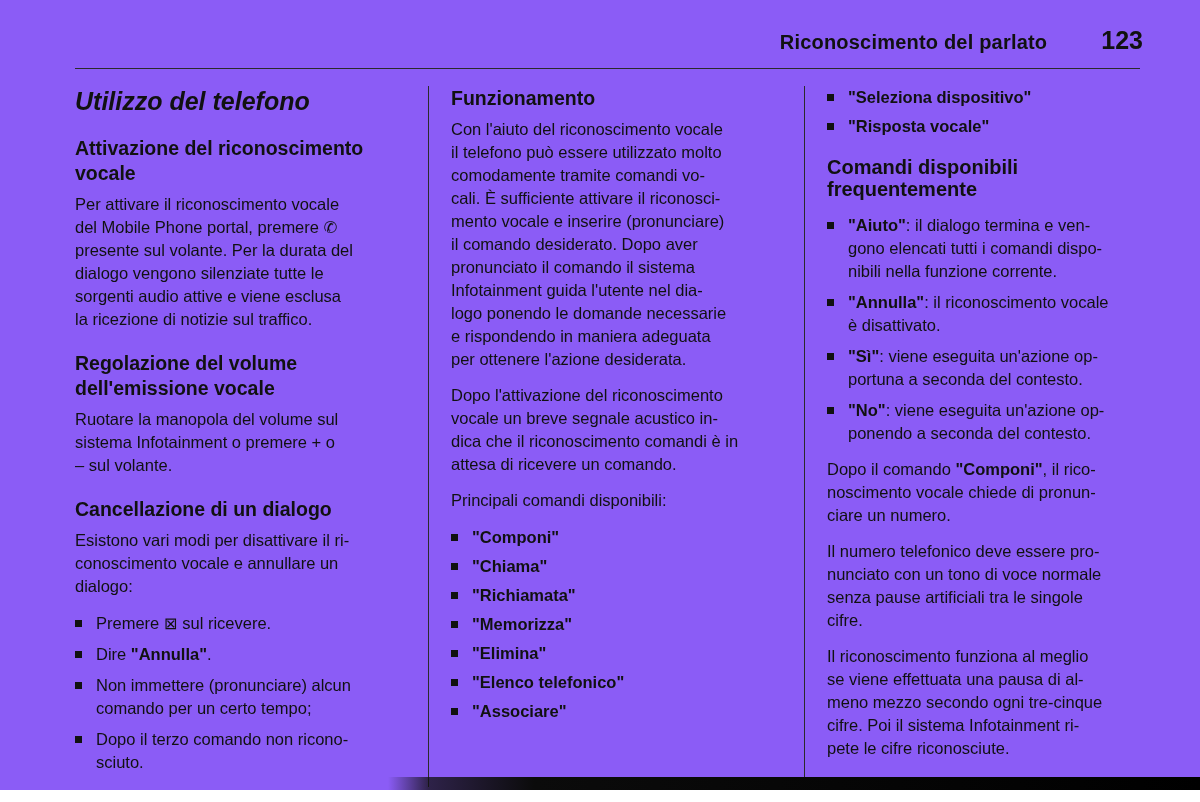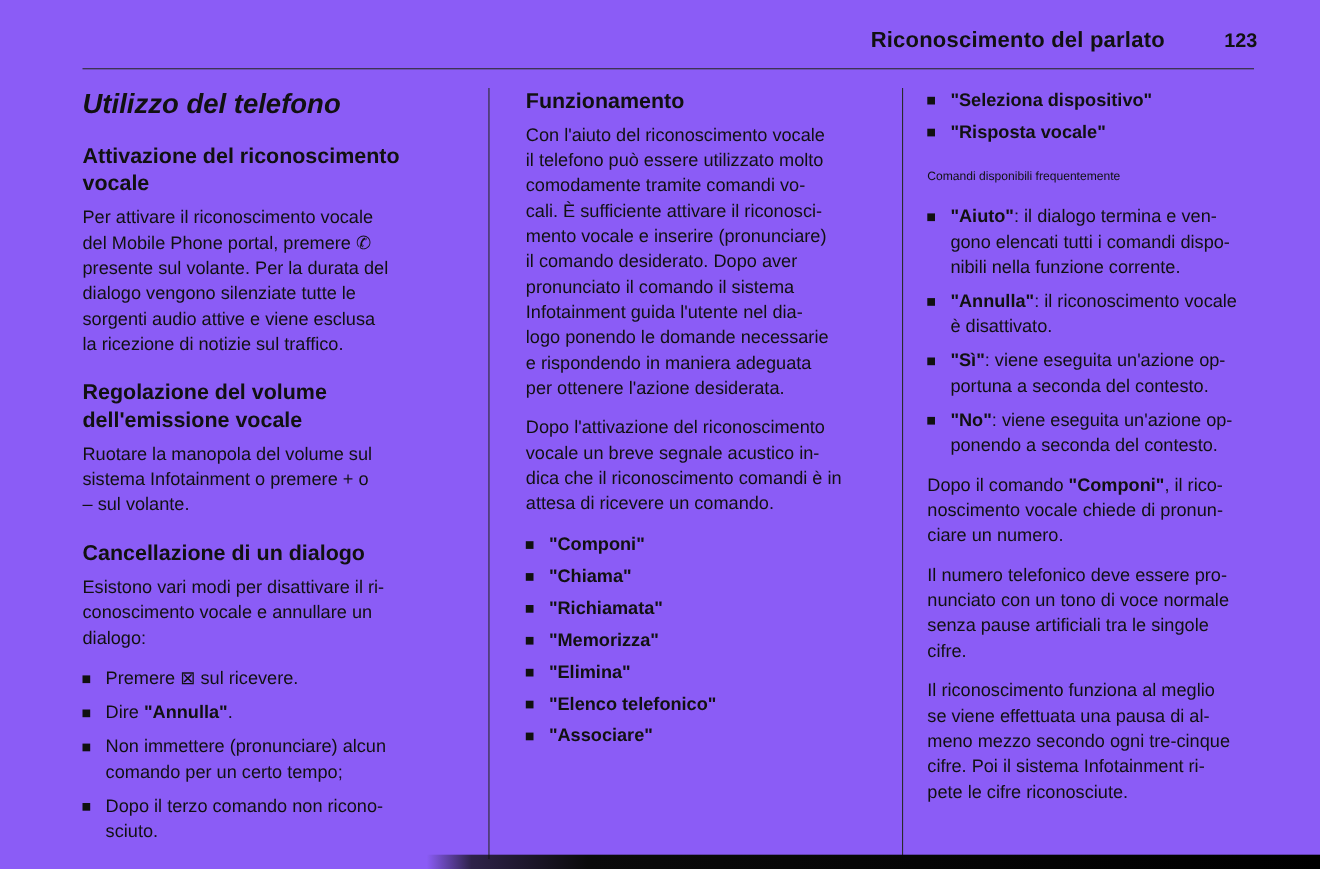--- a/index.html
+++ b/index.html
@@ -16,57 +16,57 @@
     overflow: hidden;
   }
   .header {
     display: flex;
     justify-content: flex-end;
     align-items: baseline;
     gap: 54px;
     padding: 26px 57px 0 75px;
   }
   .header-title { font-weight: bold; font-size: 20px; letter-spacing: .2px; }
-  .page-number { font-weight: bold; font-size: 18px; }
+  .page-number { font-weight: bold; font-size: 25px; }
   .hrule {
     margin: 13px 60px 0 75px;
     border-top: 1px solid #2b2b2b;
     height: 0;
   }
   .columns {
     display: flex;
     align-items: stretch;
     margin: 17px 57px 0 75px;
     min-height: 672px;
   }
   .col { font-size: 16.5px; line-height: 23px; }
   .col1 { width: 353px; padding-right: 18px; }
-  .col2 { width: 376px; padding: 0 33px; border-left: 1px solid #2b2b2b; margin-left: 16px; }
+  .col2 { width: 376px; padding: 0 22px; border-left: 1px solid #2b2b2b; }
   .col3 { flex: 1; padding-left: 22px; border-left: 1px solid #2b2b2b; }
   .col > :first-child { margin-top: 0 !important; }
 
   h1.title {
     font-size: 25px;
     line-height: 30px;
     font-weight: bold;
     margin: 0 0 13px 0;
     white-space: pre-line;
     font-style: italic;
   }
   h2 {
     font-size: 19.5px;
     line-height: 25px;
     font-weight: bold;
     margin: 20px 0 7px 0;
     white-space: pre-line;
   }
   h3 {
-    font-size: 11px;
+    font-size: 20px;
     line-height: 22px;
-    font-weight: normal;
+    font-weight: bold;
     margin: 18px 0 8px 0;
     white-space: pre-line;
   }
   p {
     margin: 0 0 13px 0;
     white-space: pre-line;
   }
   .blist {
     list-style: none;
     margin: 14px 0 13px 0;
@@ -172,20 +172,21 @@
 pronunciato il comando il sistema
 Infotainment guida l'utente nel dia-
 logo ponendo le domande necessarie
 e rispondendo in maniera adeguata
 per ottenere l'azione desiderata.</p>
 
       <p>Dopo l'attivazione del riconoscimento
 vocale un breve segnale acustico in-
 dica che il riconoscimento comandi è in
 attesa di ricevere un comando.</p>
+      <p>Principali comandi disponibili:</p>
 
       <ul class="blist">
         <li>
           <span class="sq"></span>
           <span class="li-text"><span class="b">"Componi"</span></span>
         </li>
         <li>
           <span class="sq"></span>
           <span class="li-text"><span class="b">"Chiama"</span></span>
         </li>

